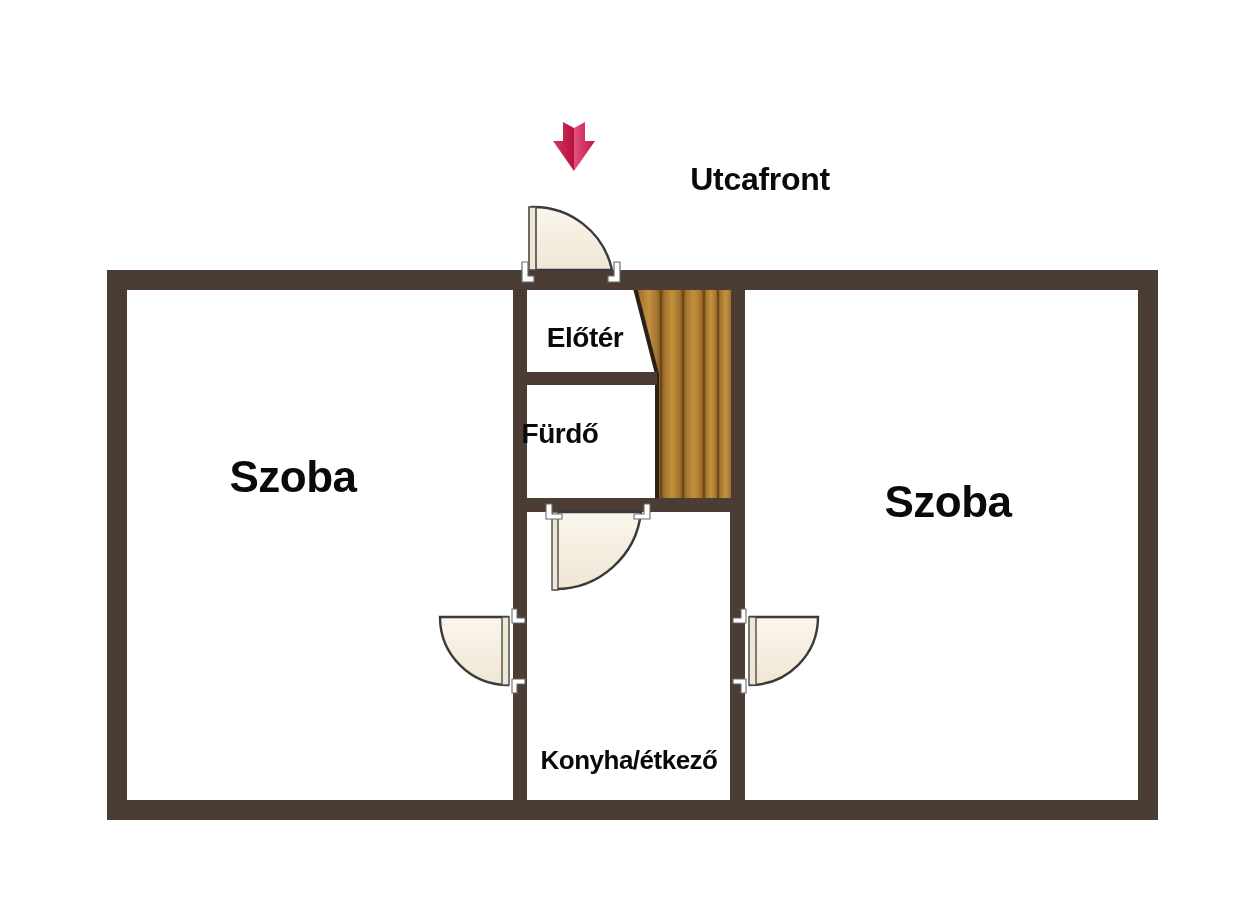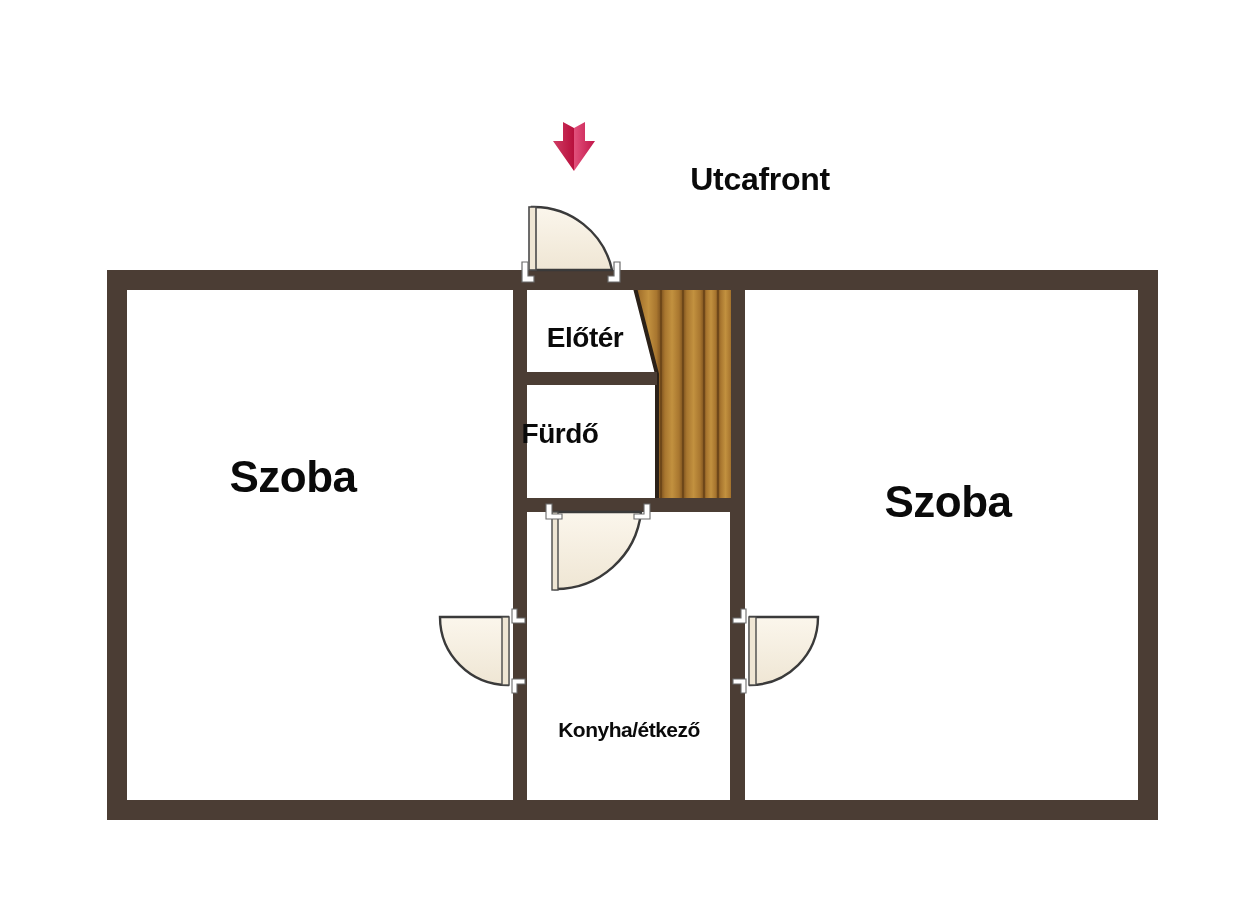--- a/index.html
+++ b/index.html
@@ -39,21 +39,21 @@
     font-family: "Liberation Sans", sans-serif;
     font-weight: bold;
     white-space: nowrap;
     letter-spacing: -0.5px;
     transform: translate(-50%, -50%);
     user-select: none;
   }
 
   .label-big   { font-size: 44px; }
   .label-mid   { font-size: 28px; }
-  .label-small { font-size: 21px; }
+  .label-small { font-size: 26px; margin-top: 30px; }
 
   .orientation-label {
     position: absolute;
     color: #0a0a0a;
     font-family: "Liberation Sans", sans-serif;
     font-weight: bold;
     font-size: 32px;
     white-space: nowrap;
     letter-spacing: -0.3px;
     transform: translate(-50%, -50%);

